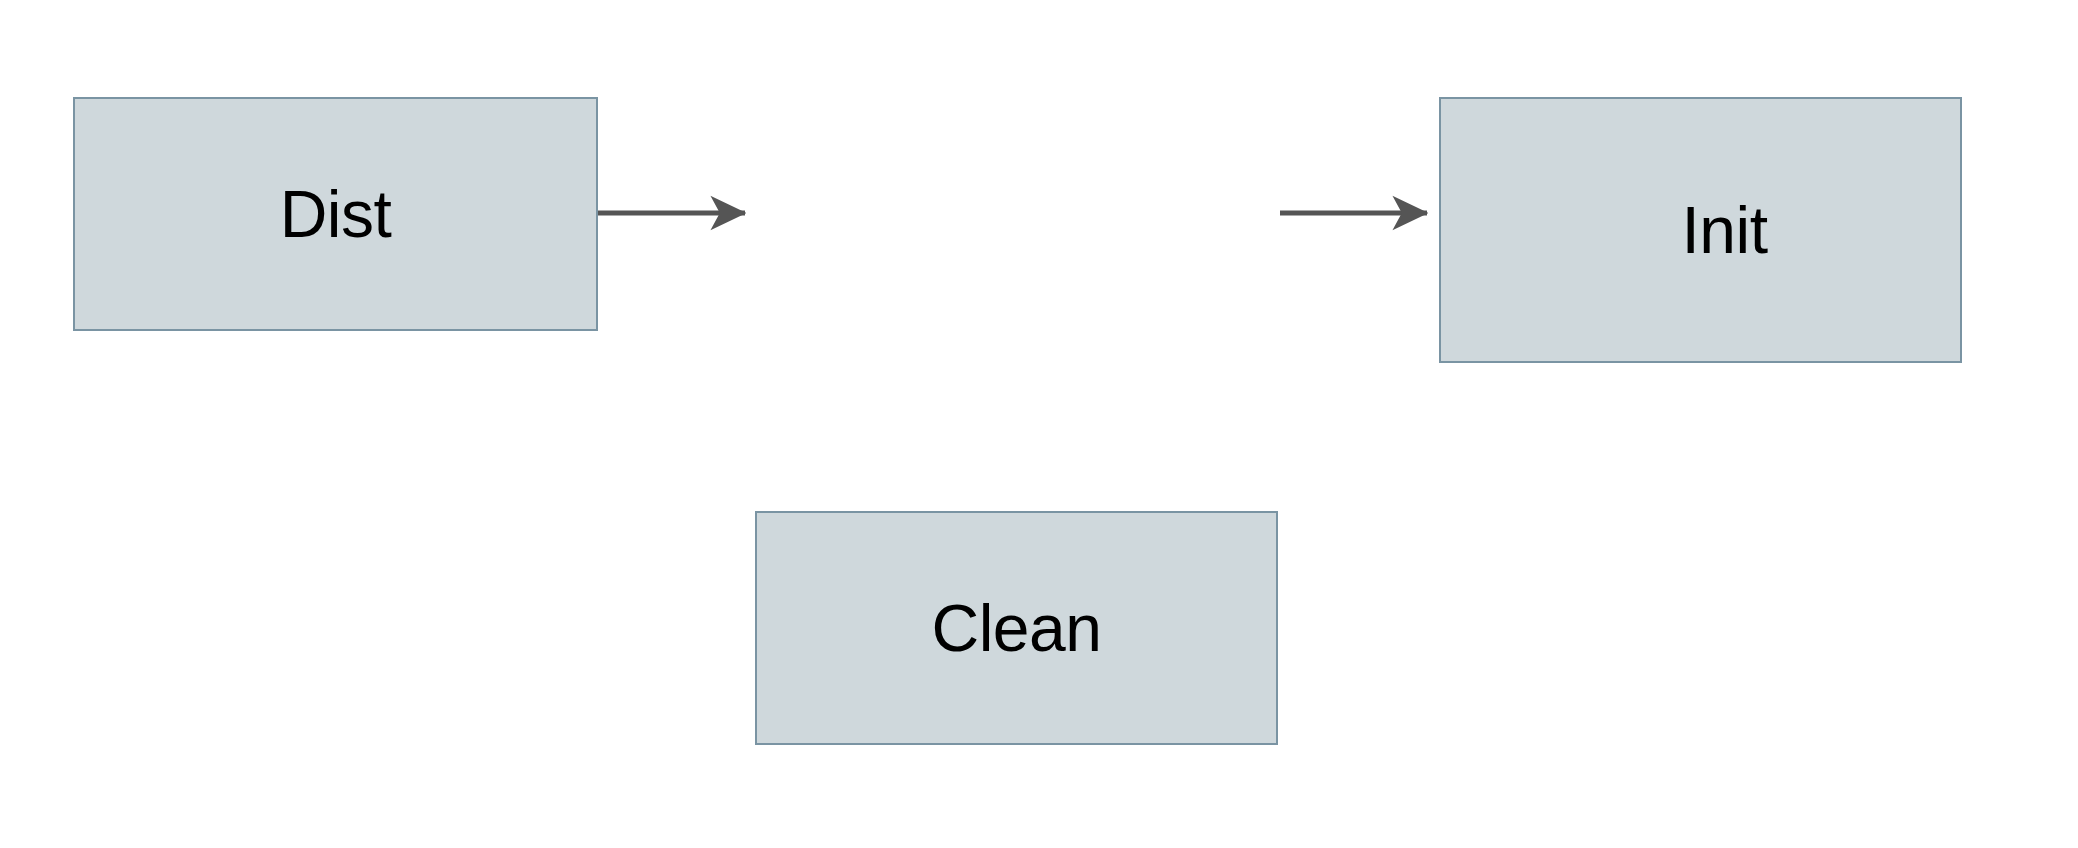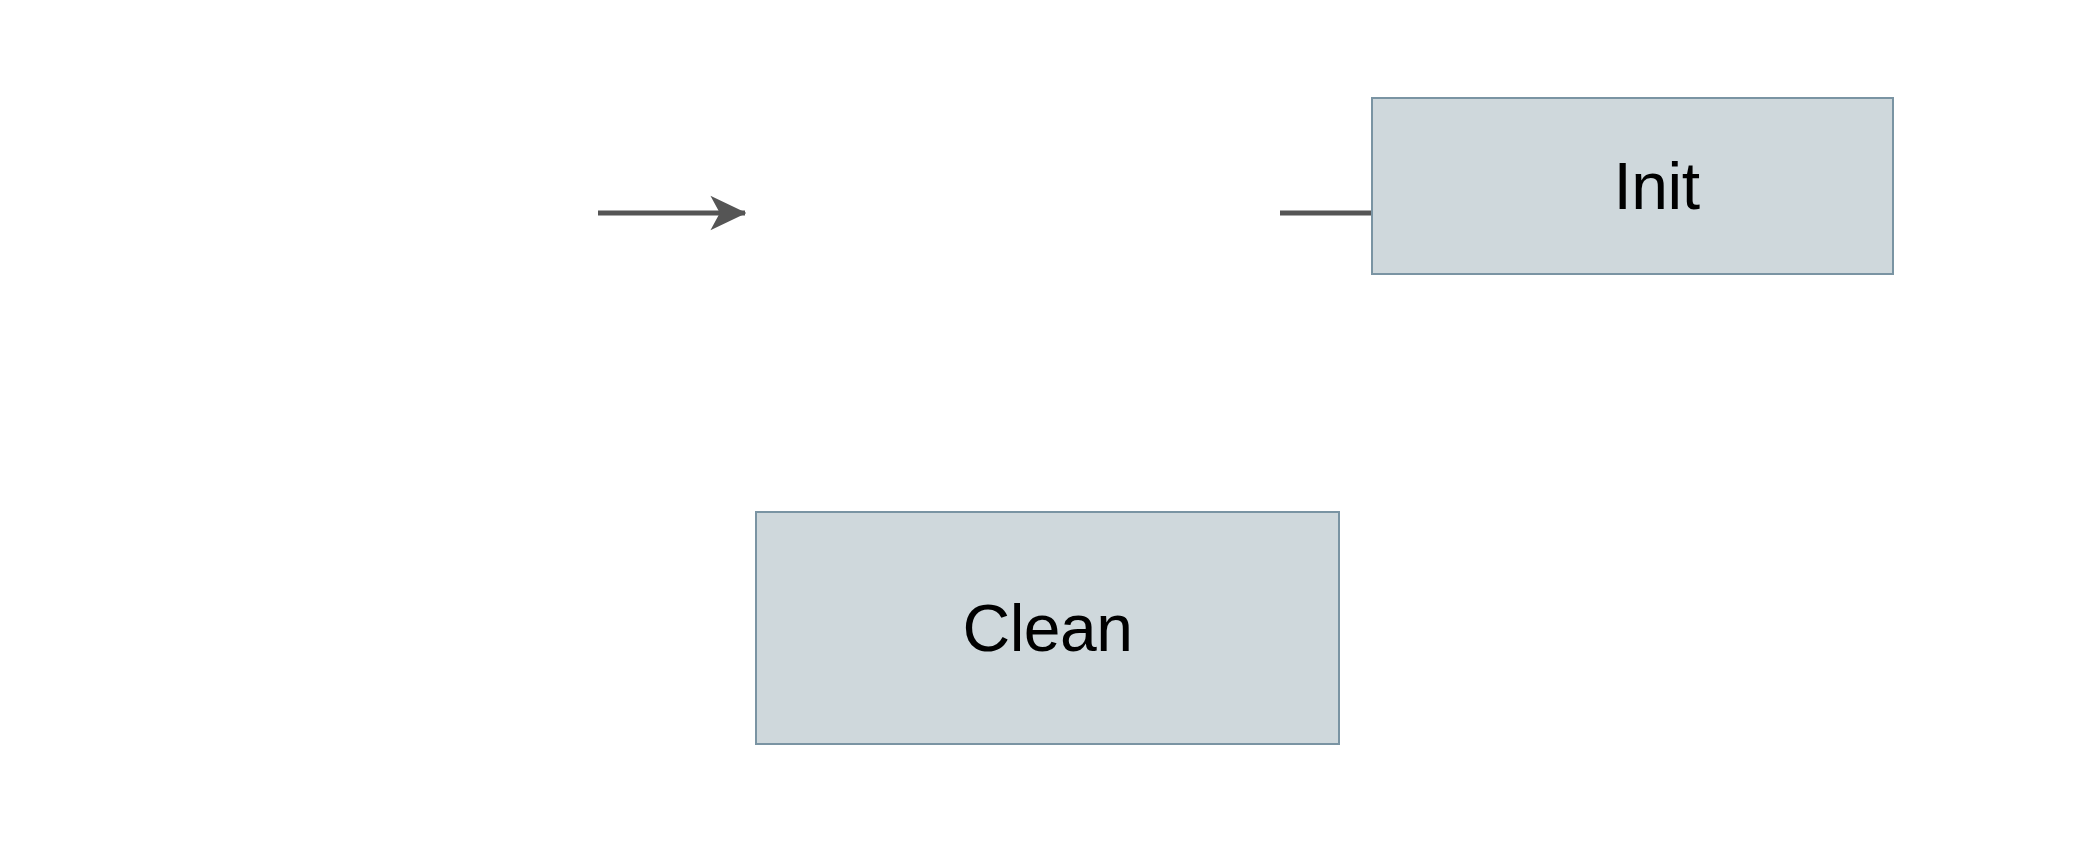--- a/index.html
+++ b/index.html
@@ -57,23 +57,26 @@
 
     <g>
       <line x1="598" y1="213" x2="745" y2="213" stroke="#555555" stroke-width="5" marker-end="url(#dart)"></line>
     </g>
 
     <g>
       <line x1="1280" y1="213" x2="1427" y2="213" stroke="#555555" stroke-width="5" marker-end="url(#dart)"></line>
     </g>
   </svg>
 
+  <div class="node" id="node-dist" style="left:73px; top:97px; width:525px; height:234px;">
+    <span class="node-label">Dist</span>
+  </div>
 
 
-  <div class="node" id="node-init" style="left:1371px; top:97px; width:523px; height:178px;padding-left:48px;">
+  <div class="node" id="node-init" style="left:1439px; top:97px; width:523px; height:266px;padding-left:48px;">
     <span class="node-label">Init</span>
   </div>
 
-  <div class="node" id="node-clean" style="left:755px; top:511px; width:585px; height:234px;">
+  <div class="node" id="node-clean" style="left:755px; top:511px; width:523px; height:234px;">
     <span class="node-label">Clean</span>
   </div>
 
 </div>
 
 </body></html>

